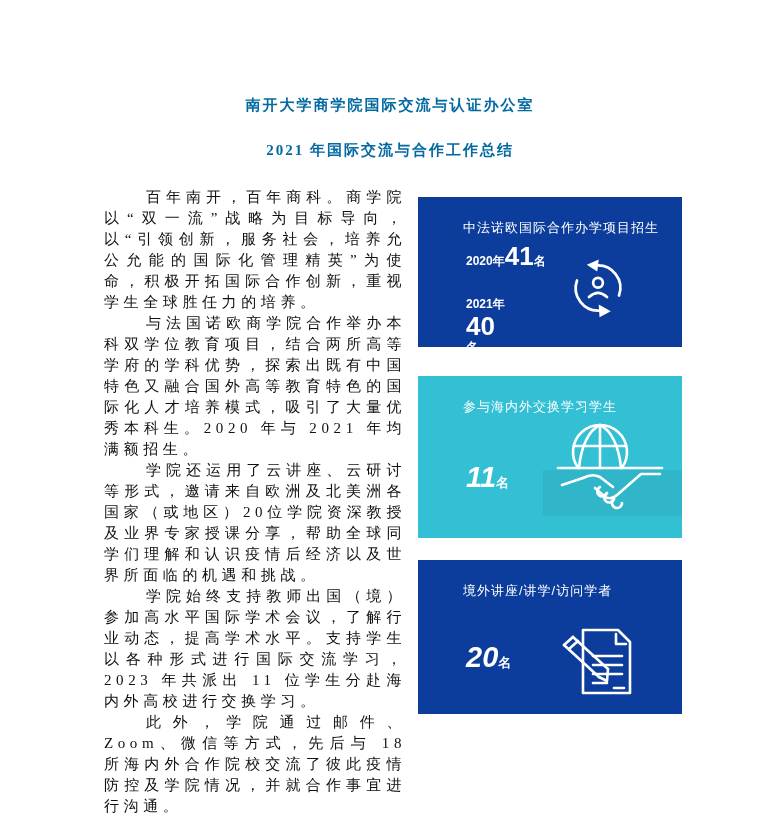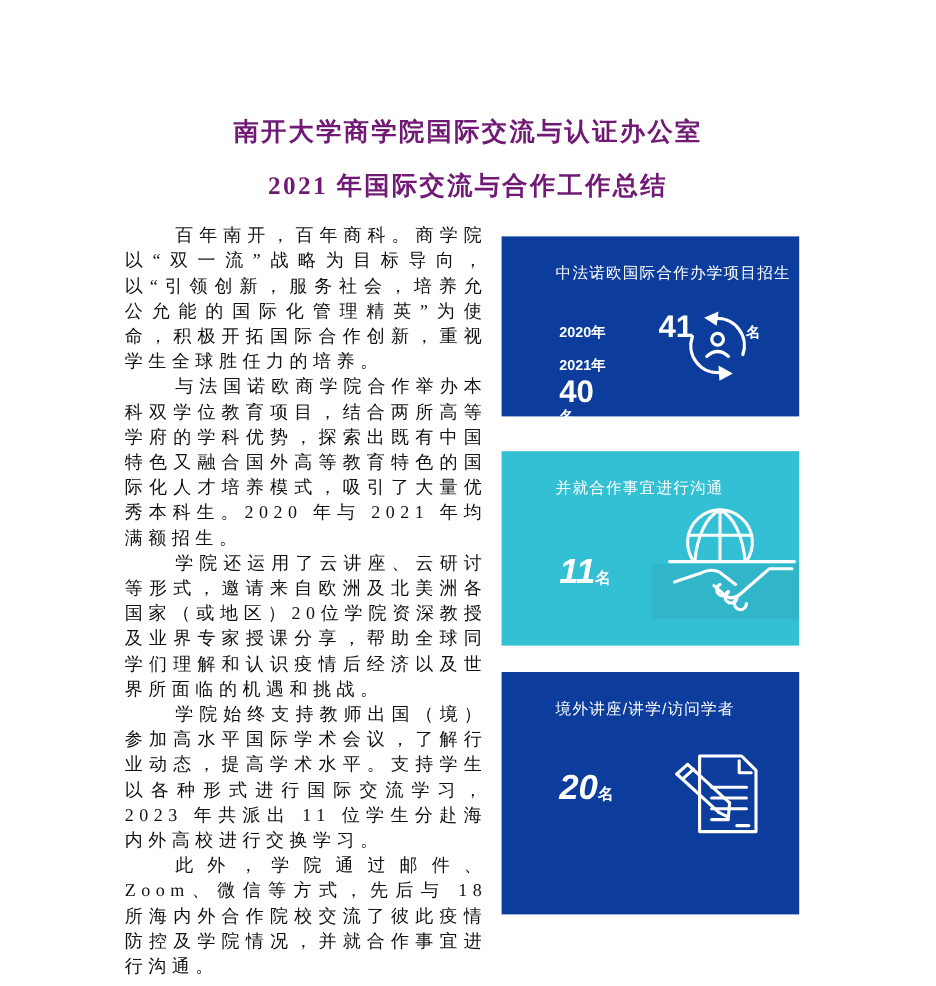--- a/index.html
+++ b/index.html
@@ -9,23 +9,23 @@
     background:#ffffff;
     overflow:hidden;
     font-family:"Liberation Serif", serif;
   }
   
   .doc-title{
     position:absolute;left:0;width:100%;
     text-align:center;
     font-family:"Liberation Serif", serif;
     font-weight:bold;
-    font-size:21px;
+    font-size:15px;
     letter-spacing:2px;
-    color:#701a75;
+    color:#0369a1;
     margin:0;
   }
   .doc-title.line1{top:96px;}
   .doc-title.line2{top:141px;}
   
   .article{
     position:absolute;
     left:104px;top:187px;width:302px;
     color:#111111;
     font-size:15px;
@@ -37,42 +37,43 @@
     margin:0;
     text-indent:42px;
   }
   
   .cards{position:absolute;left:418px;top:197px;width:248px;}
   .card{
     position:relative;
     width:248px;
     color:#ffffff;
     font-family:"Liberation Sans", sans-serif;
+    padding-left:16px;
   }
   .card.blue{background:#0c3d9c;}
   .card.cyan{background:#33bfd4;}
   .card1{height:150px;margin-bottom:29px;}
   .card2{height:162px;margin-bottom:22px;}
-  .card3{height:202px;}
+  .card3{height:154px;}
   .card-title{
     position:absolute;left:45px;top:22px;
     font-size:13px;
     letter-spacing:1px;
     color:#ffffff;
     white-space:nowrap;
   }
   .stat{
     position:absolute;
     display:flex;align-items:baseline;
     color:#ffffff;
     white-space:nowrap;
   }
   .stat .small{font-size:12px;font-weight:bold;}
   .stat .big{font-weight:bold;line-height:1;}
-  .card1 .stat1{left:48px;top:62px;gap:44px;}
+  .card1 .stat1{left:48px;top:46px;}
   .card1 .stat2{left:48px;top:99px;flex-direction:column;}
   .card1 .big{font-size:26px;}
   .card2 .stat1{left:48px;top:87px;}
   .card2 .big{font-size:29px;font-style:italic;}
   .card2 .stat .small{font-size:13px;}
   .card3 .stat1{left:48px;top:83px;}
   .card3 .big{font-size:29px;font-style:italic;}
   .card3 .stat .small{font-size:13px;}
   .icon{position:absolute;}
   .icon-exchange{left:144px;top:55px;width:72px;height:72px;}
@@ -118,21 +119,21 @@
         <path d="M 20 38 A 30 30 0 0 0 51 78"></path>
         <path d="M 33 17 L 49 10 L 47 26 Z" fill="#ffffff" stroke="none"></path>
         <path d="M 65 79 L 49 70 L 50 87 Z" fill="#ffffff" stroke="none"></path>
         <circle cx="48" cy="41" r="6.5"></circle>
         <path d="M 36 60 Q 48 49 60 60"></path>
       </svg>
     </section>
 
     <section class="card cyan card2">
       <div class="shade"></div>
-      <div class="card-title">并就合作事宜进行沟通</div>
+      <div class="card-title">参与海内外交换学习学生</div>
       <div class="stat stat1">
         <span class="big">11</span>
           <span class="small">名</span>
       </div>
       <svg class="icon icon-globe-handshake" viewBox="0 0 110 112" fill="none" stroke="#ffffff" stroke-width="2.6" stroke-linecap="round" stroke-linejoin="round">
         <path d="M 22.3 60 A 27 27 0 1 1 65.7 60"></path>
         <path d="M 44 17 V 60"></path>
         <path d="M 44 17 C 33 22 25 38 23 60"></path>
         <path d="M 44 17 C 55 22 63 38 65 60"></path>
         <path d="M 17.7 38 H 70.3"></path>

